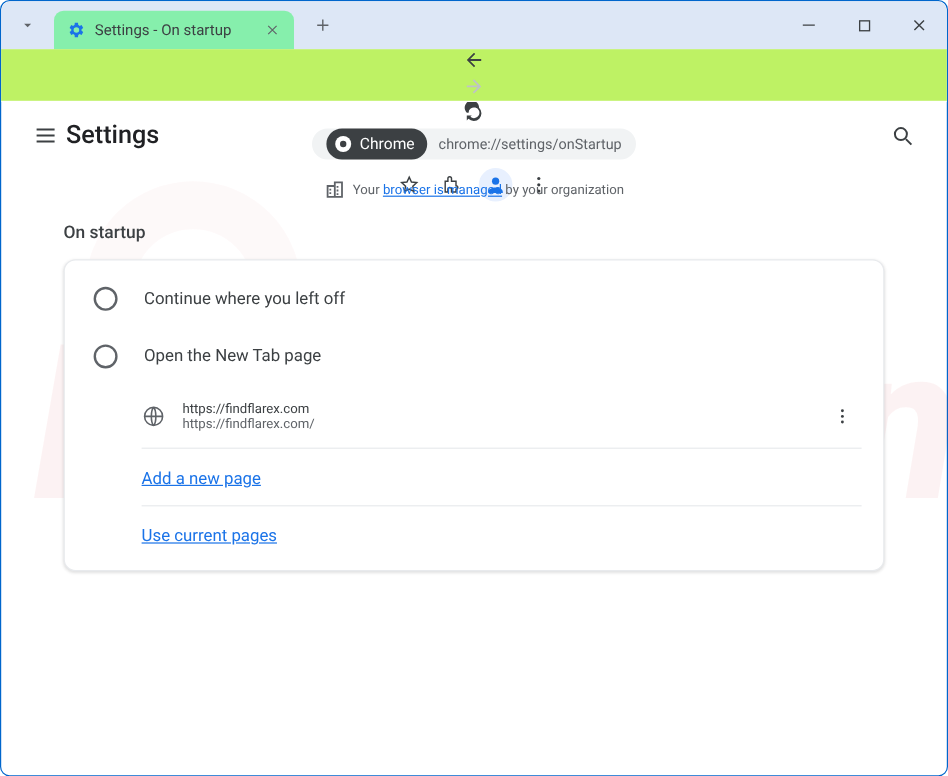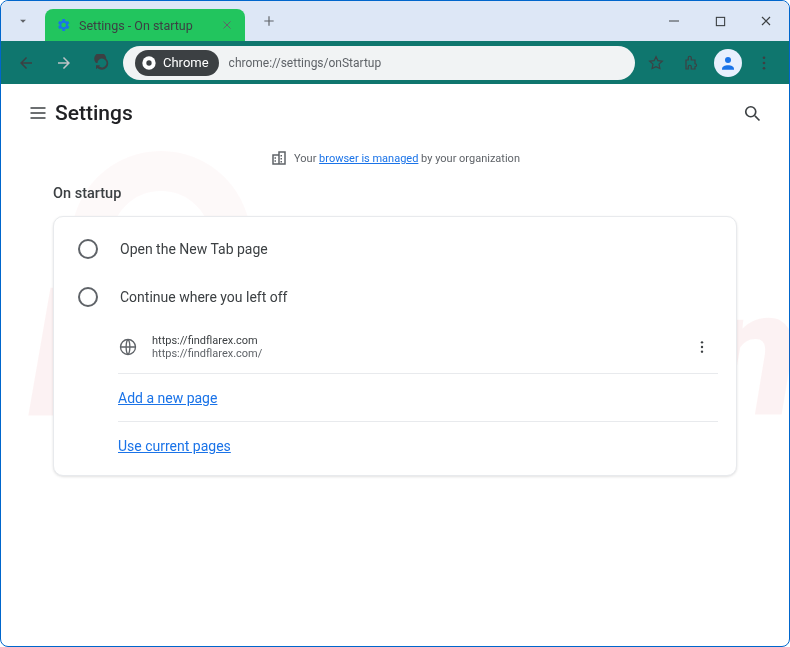--- a/index.html
+++ b/index.html
@@ -8,30 +8,30 @@
 .window { width: 790px; height: 647px; border: 1px solid #0066cc; border-radius: 8px; background: #fff; position: relative; display: flex; flex-direction: column; }
 
 
 .watermark { position: absolute; inset: 0; display: flex; align-items: center; justify-content: center; pointer-events: none; z-index: 0; opacity: 0.05; }
 .watermark span { font-size: 180px; font-weight: 800; font-style: italic; color: #d8232a; letter-spacing: -10px; transform: translate(40px,30px); }
 .watermark .circ { position:absolute; width:180px; height:180px; border:40px solid #d8232a; border-radius:50%; left:70px; top:150px; opacity:.5;}
 
 
 .titlebar { height: 40px; background: #dde7f6; display: flex; align-items: center; border-top-left-radius: 8px; border-top-right-radius: 8px; position: relative; z-index: 2; }
 .tab-dropdown { width: 32px; height: 32px; margin-left: 6px; display: flex; align-items: center; justify-content: center; border-radius: 6px; }
-.tab { background: #22c55e; height: 32px; margin-left: 6px; border-radius: 8px 8px 0 0; display: flex; align-items: center; padding: 0 10px; gap: 8px; min-width: 200px; margin-top:8px;}
+.tab { background: #86efac; height: 32px; margin-left: 6px; border-radius: 8px 8px 0 0; display: flex; align-items: center; padding: 0 10px; gap: 8px; min-width: 200px; margin-top:8px;}
 .tab .favicon { width: 16px; height: 16px; }
 .tab .title { font-size: 12.5px; color: #3c4043; flex:1; }
 .tab .close { width:16px; height:16px; display:flex; align-items:center; justify-content:center; color:#5f6368; }
 .newtab { width: 28px; height: 28px; margin-left: 10px; display:flex; align-items:center; justify-content:center; color:#5f6368; border-radius:50%; }
 .win-controls { margin-left: auto; display: flex; }
 .win-btn { width: 46px; height: 40px; display: flex; align-items: center; justify-content: center; color:#3c4043; }
 
 
-.toolbar { height: 44px; background: #0f766e; display: flex; align-items: center; padding: 0 8px; gap: 4px; position: relative; z-index:2; border-bottom:1px solid #fff;}
+.toolbar { height: 44px; background: #bef264; display: flex; align-items: center; padding: 0 8px; gap: 4px; position: relative; z-index:2; border-bottom:1px solid #fff;flex-direction:column;}
 .tbtn { width: 34px; height: 34px; display:flex; align-items:center; justify-content:center; color:#5f6368; border-radius:50%; }
 .tbtn.disabled { color:#bfc3c7; }
 .omnibox { flex:1; height: 34px; background:#f1f3f4; border-radius:17px; display:flex; align-items:center; padding:0 12px; gap:10px; }
 .chrome-chip { background:#3c4043; color:#fff; border-radius:14px; height:26px; display:flex; align-items:center; padding:0 10px 0 6px; gap:6px; font-size:13px; }
 .chrome-chip svg { width:16px; height:16px; }
 .url { font-size:12px; color:#5f6368; }
 .right-icons { display:flex; align-items:center; gap:2px; }
 .avatar { width:28px; height:28px; border-radius:50%; background:#e8f0fe; display:flex; align-items:center; justify-content:center; }
 
 
@@ -192,26 +192,26 @@
       <span>Your </span><a>browser is managed</a><span> by your organization</span>
     </span>
   </div>
 
   <div class="content">
     <div class="section-label">On startup</div>
     <div class="card">
 
       <div class="radio-row">
         <div class="radio"></div>
-        <div class="lbl">Open the New Tab page</div>
+        <div class="lbl">Continue where you left off</div>
       </div>
 
       <div class="radio-row">
         <div class="radio"></div>
-        <div class="lbl">Continue where you left off</div>
+        <div class="lbl">Open the New Tab page</div>
       </div>
 
 
       <div class="sub">
         <div class="page-row">
           <svg class="globe" viewBox="0 0 24 24">
               <circle cx="12" cy="12" r="9" fill="none" stroke="#5f6368" stroke-width="1.6"></circle>
               <path fill="none" stroke="#5f6368" stroke-width="1.6" d="M3 12h18M12 3c3 3 3 15 0 18M12 3c-3 3-3 15 0 18"></path>
             </svg>
           <div class="texts">

